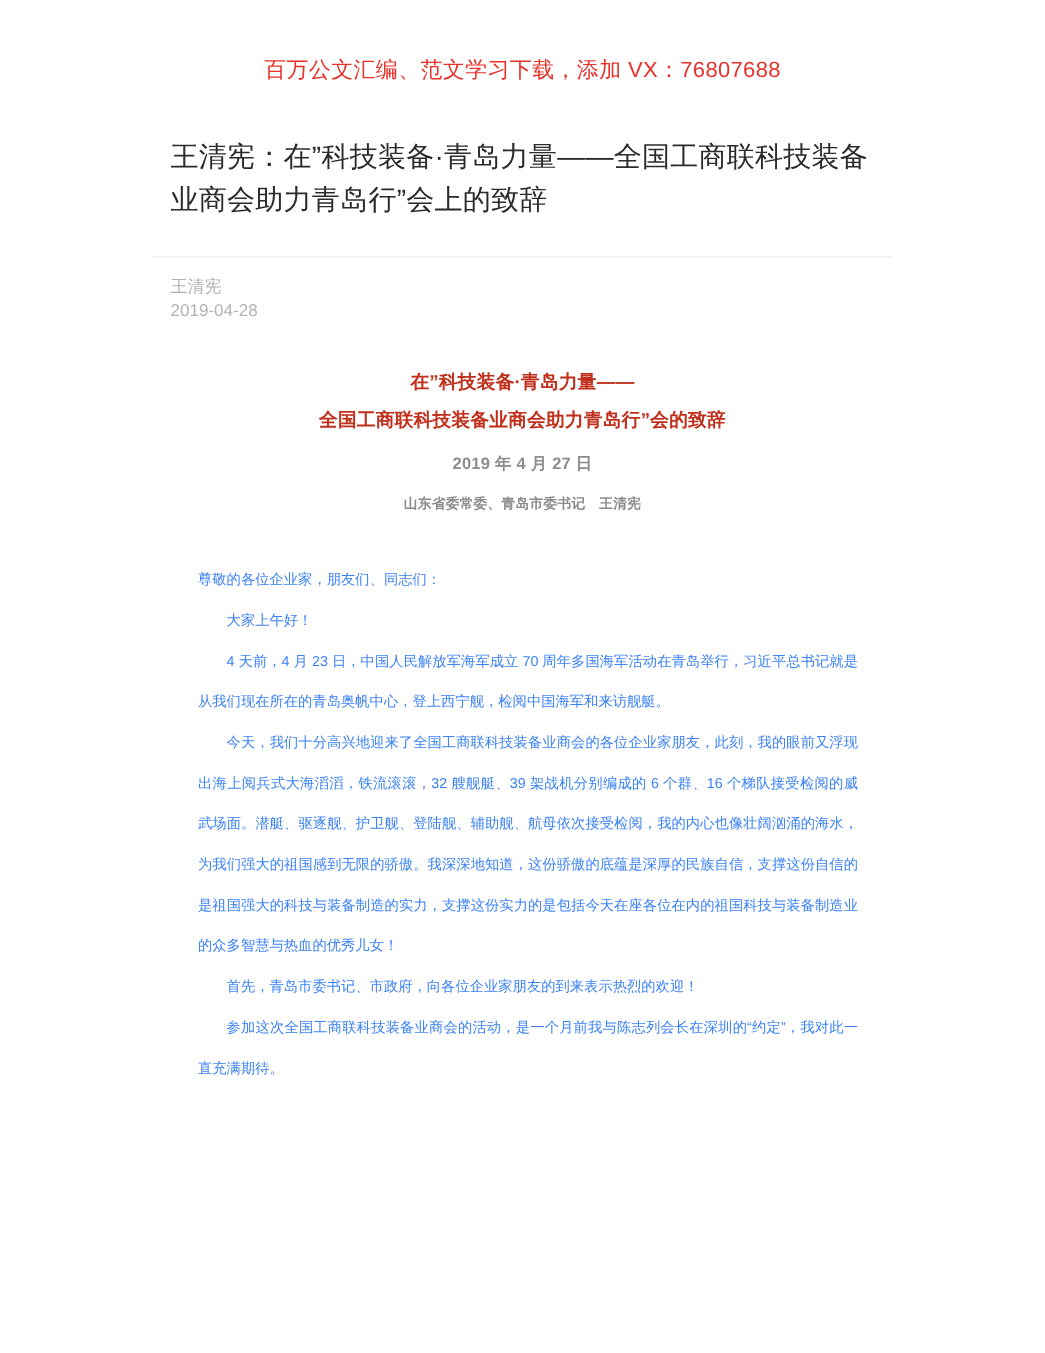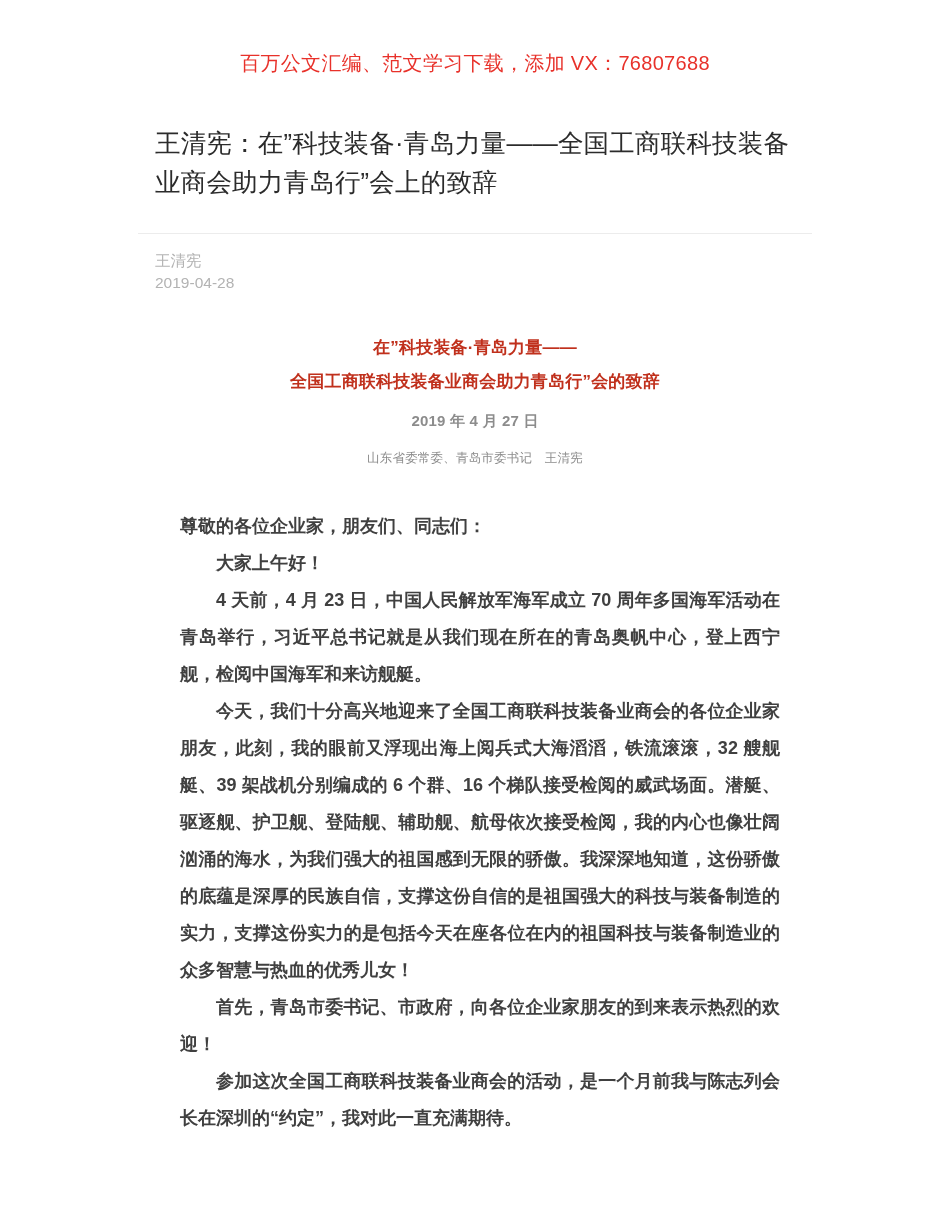--- a/index.html
+++ b/index.html
@@ -75,35 +75,34 @@
   .doc-date {
     margin-top: 21px;
     color: #8c8c8c;
     font-weight: bold;
     font-size: 15px;
     letter-spacing: 0.2px;
   }
   .doc-byline {
     margin-top: 19px;
     color: #8c8c8c;
-    font-weight: normal;
+    font-weight: bold;
     font-size: 12.5px;
     letter-spacing: 0.2px;
     white-space: pre;
   }
 
   
   .body-text {
     margin: 41px 170px 0 180px;
-    font-size: 18px;
+    font-size: 13px;
     line-height: 37px;
-    color: #404040;
+    color: #3b82f6;
     text-align: justify;
     text-justify: inter-ideograph;
-    font-weight: bold;
   }
   .body-text p {
     margin: 0;
     text-indent: 0;
   }
   .body-text p.indent {
     text-indent: 2em;
   }
 </style>
 </head>

